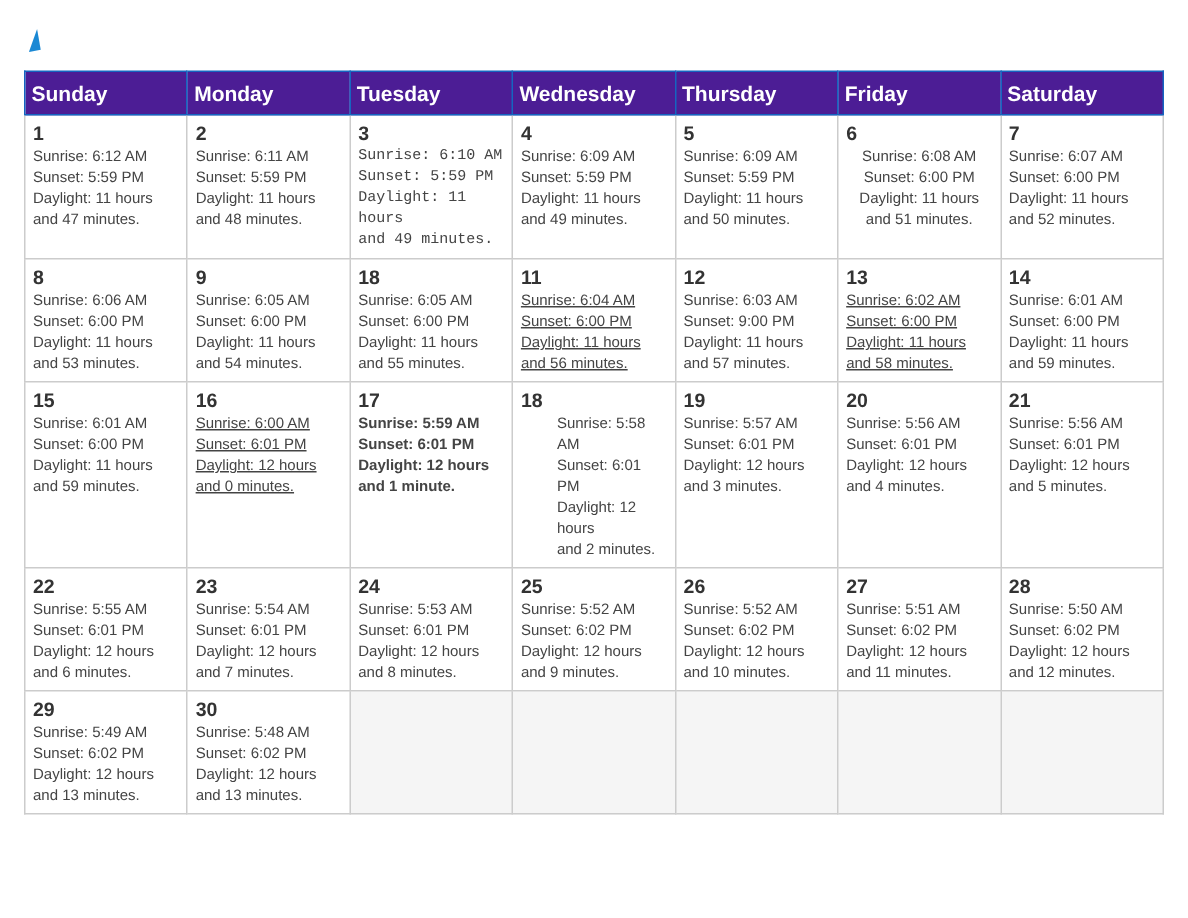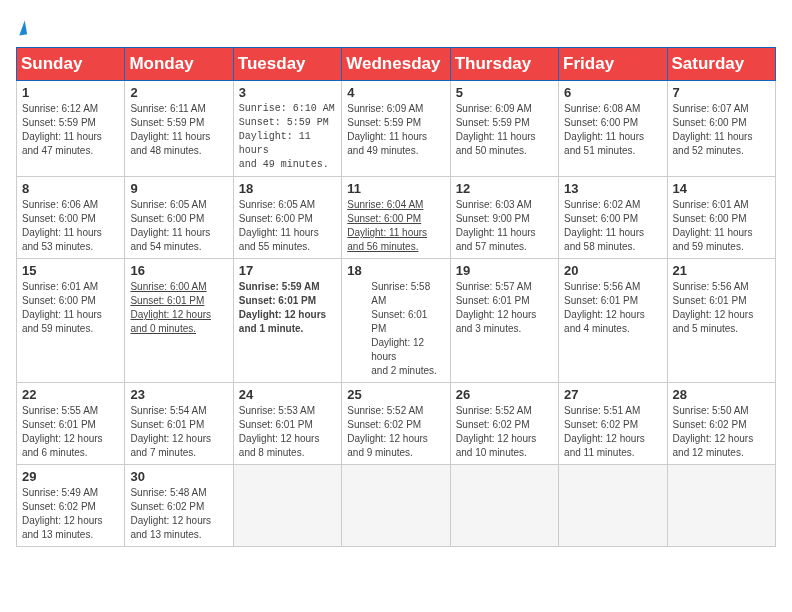--- a/index.html
+++ b/index.html
@@ -28,23 +28,23 @@
       font-size: 16px;
       color: #555;
       margin-top: 2px;
     }
     table {
       width: 100%;
       border-collapse: collapse;
       table-layout: fixed;
     }
     th {
-      background-color: #ef4444;
+      background-color: #4c1d95;
       color: #fff;
-      font-size: 17px;
+      font-size: 14px;
       font-weight: bold;
       padding: 6px 4px;
       text-align: left;
       border: 1px solid #1565C0;
     }
     td {
       border: 1px solid #ccc;
       vertical-align: top;
       padding: 4px 5px;
       font-size: 10.5px;
@@ -155,21 +155,21 @@
         </td>
         <td>
           <span class="day-num">5</span>
           <div class="day-info" style="white-space: pre-line;">Sunrise: 6:09 AM
 Sunset: 5:59 PM
 Daylight: 11 hours
 and 50 minutes.</div>
         </td>
         <td>
           <span class="day-num">6</span>
-          <div class="day-info" style="white-space: pre-line;">Sunrise: 6:08 AM
+          <div class="day-info" style="white-space: pre-line; text-align: center;">Sunrise: 6:08 AM
 Sunset: 6:00 PM
 Daylight: 11 hours
 and 51 minutes.</div>
         </td>
         <td>
           <span class="day-num">7</span>
           <div class="day-info" style="white-space: pre-line;">Sunrise: 6:07 AM
 Sunset: 6:00 PM
 Daylight: 11 hours
 and 52 minutes.</div>
@@ -206,21 +206,21 @@
         </td>
         <td>
           <span class="day-num">12</span>
           <div class="day-info" style="white-space: pre-line;">Sunrise: 6:03 AM
 Sunset: 9:00 PM
 Daylight: 11 hours
 and 57 minutes.</div>
         </td>
         <td>
           <span class="day-num">13</span>
-          <div class="day-info" style="white-space: pre-line;">Sunrise: 6:02 AM
+          <div class="day-info" style="white-space: pre-line; text-decoration: underline;">Sunrise: 6:02 AM
 Sunset: 6:00 PM
 Daylight: 11 hours
 and 58 minutes.</div>
         </td>
         <td>
           <span class="day-num">14</span>
           <div class="day-info" style="white-space: pre-line;">Sunrise: 6:01 AM
 Sunset: 6:00 PM
 Daylight: 11 hours
 and 59 minutes.</div>

